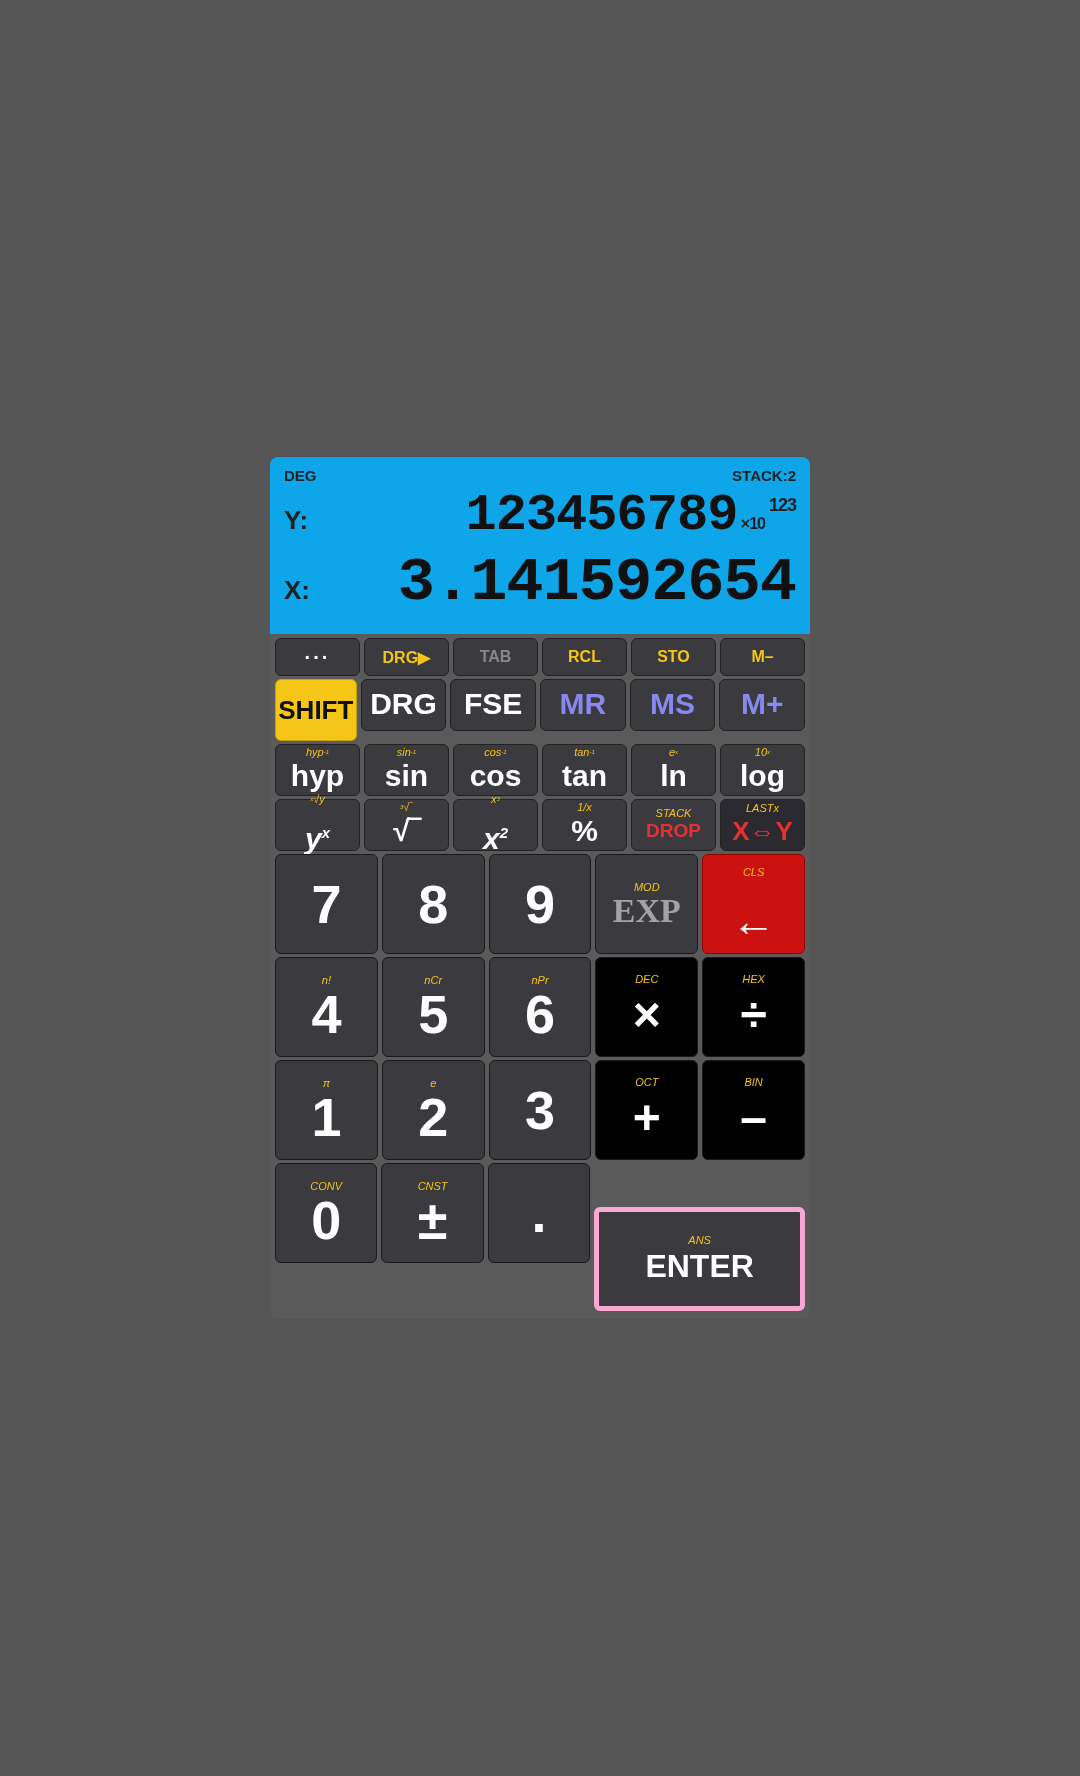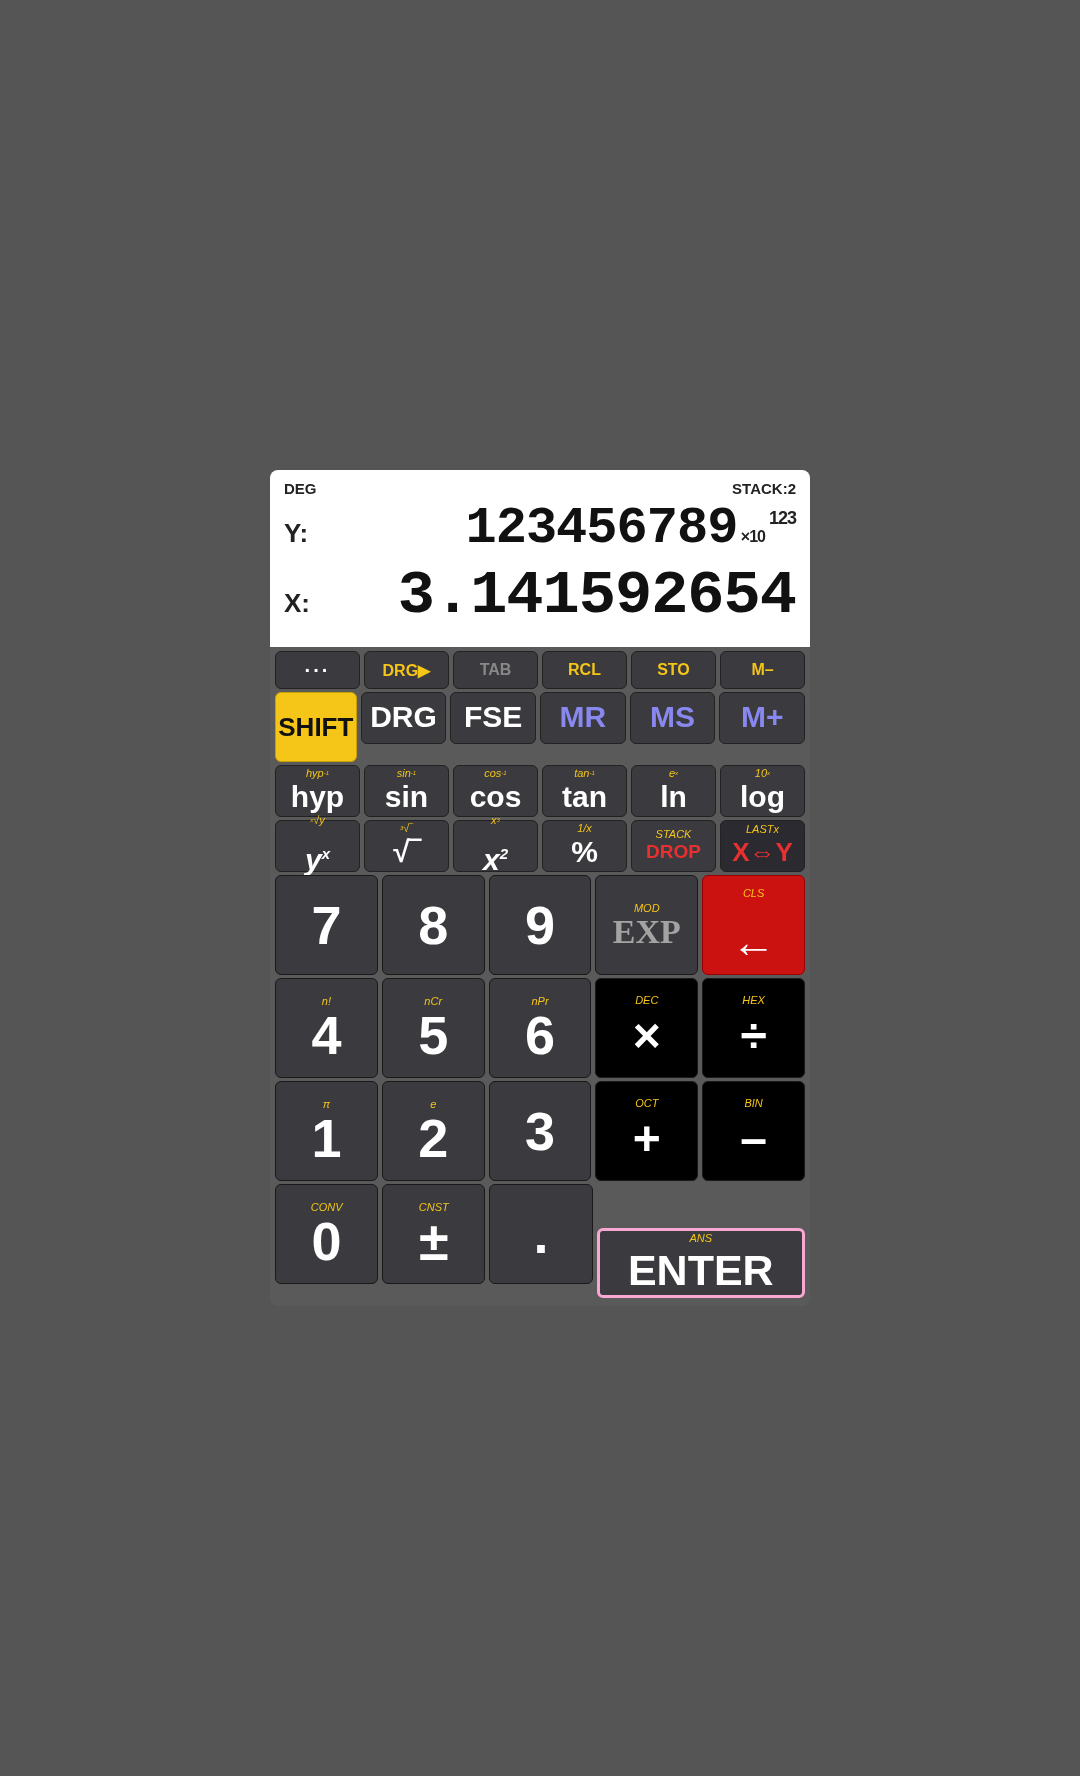--- a/index.html
+++ b/index.html
@@ -13,21 +13,21 @@
     }
     .calculator {
       width: 540px;
       background: #5a5a5a;
       border-radius: 8px;
       overflow: hidden;
     }
 
     
     .display {
-      background: #ffffff;
+      background: #0ea5e9;
       padding: 10px 14px 14px 14px;
       position: relative;
     }
     .display-mode {
       display: flex;
       justify-content: space-between;
       font-size: 15px;
       font-weight: bold;
       color: #222;
       margin-bottom: 2px;
@@ -165,21 +165,21 @@
     }
     .btn-op .btn-main-text {
       font-size: 48px;
       font-weight: bold;
       color: #fff;
     }
 
     
     .btn-shift {
       background: #f5c518;
-      height: 70px;
+      height: 62px;
       border: 1px solid #c8a000;
       text-align: center;
     }
     .btn-shift .btn-main-text {
       font-size: 26px;
       font-weight: bold;
       color: #111;
     }
 
     
@@ -203,23 +203,23 @@
     
     .btn-xy-text {
       font-size: 26px;
       font-weight: bold;
       color: #e83030;
     }
 
     
     .btn-enter {
       flex: 2;
-      height: 70px;
+      height: 104px;
       background: #3a3a3f;
-      border: 3px solid #f9a8d4;
+      border: 5px solid #f9a8d4;
       margin-top: 44px;
     }
     .btn-enter .btn-main-text {
       font-size: 36px;
       font-weight: bold;
       color: #fff;
     }
 
     
     .btn-exp .btn-main-text {
@@ -434,18 +434,18 @@
       </button>
       <button class="btn btn-num">
         <div class="btn-top-label">CNST</div>
         <span class="btn-main-text">±</span>
       </button>
       <button class="btn btn-num">
         <span class="btn-main-text">.</span>
       </button>
       <button class="btn btn-enter">
         <div class="btn-top-label">ANS</div>
-        <span class="btn-main-text" style="font-size:43px;">ENTER</span>
+        <span class="btn-main-text" style="font-size:32px;">ENTER</span>
       </button>
     </div>
 
   </div>
 </div>
 
 </body></html>

